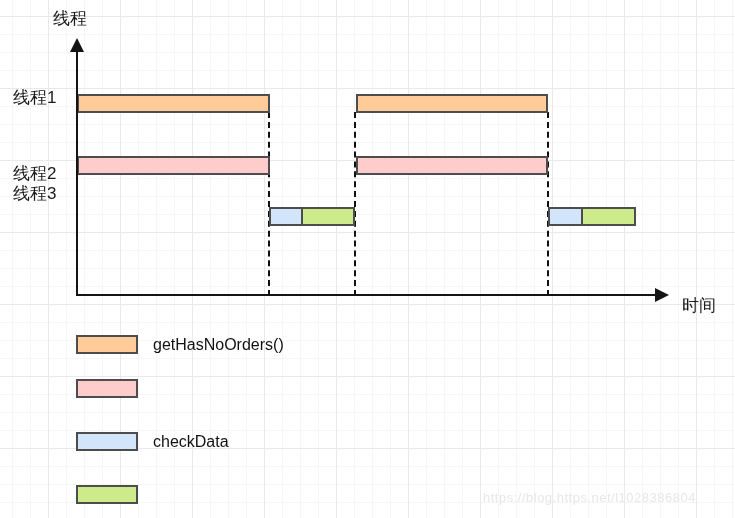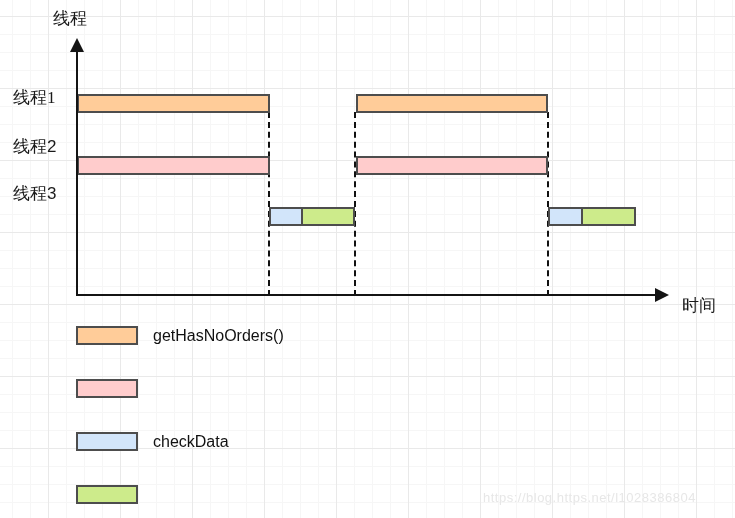--- a/index.html
+++ b/index.html
@@ -50,43 +50,43 @@
     width: 0; height: 0; z-index: 3;
     border-top: 7px solid transparent;
     border-bottom: 7px solid transparent;
     border-left: 14px solid #141414;
   }
 
   .thread-label {
     position: absolute; left: 13px;
     font-size: 17px; color: #1a1a1a; white-space: nowrap;
   }
-  .thread-label.t0 { top: 86px; font-family: Liberation Serif, serif; }
-  .thread-label.t1 { top: 135px; }
+  .thread-label.t0 { top: 86px; }
+  .thread-label.t1 { top: 162px; }
   .thread-label.t2 { top: 182px; }
 
   .bar {
     position: absolute;
     box-sizing: border-box;
     border: 2px solid #4d4d4d;
     z-index: 2;
   }
   .dash-line {
     position: absolute;
     width: 0;
     border-left: 2px dashed #111111;
     z-index: 1;
   }
 
   .legend { position: absolute; left: 0; top: 0; }
   .legend-item {
     position: absolute; left: 76px;
     display: flex; align-items: center;
   }
-  .legend-item.l0 { top: 326px; }
+  .legend-item.l0 { top: 335px; }
   .legend-item.l1 { top: 379px; }
   .legend-item.l2 { top: 432px; }
   .legend-item.l3 { top: 485px; }
   .legend-swatch {
     width: 62px; height: 19px;
     box-sizing: border-box;
     border: 2px solid #4d4d4d;
     flex: 0 0 auto;
   }
   .legend-label {

